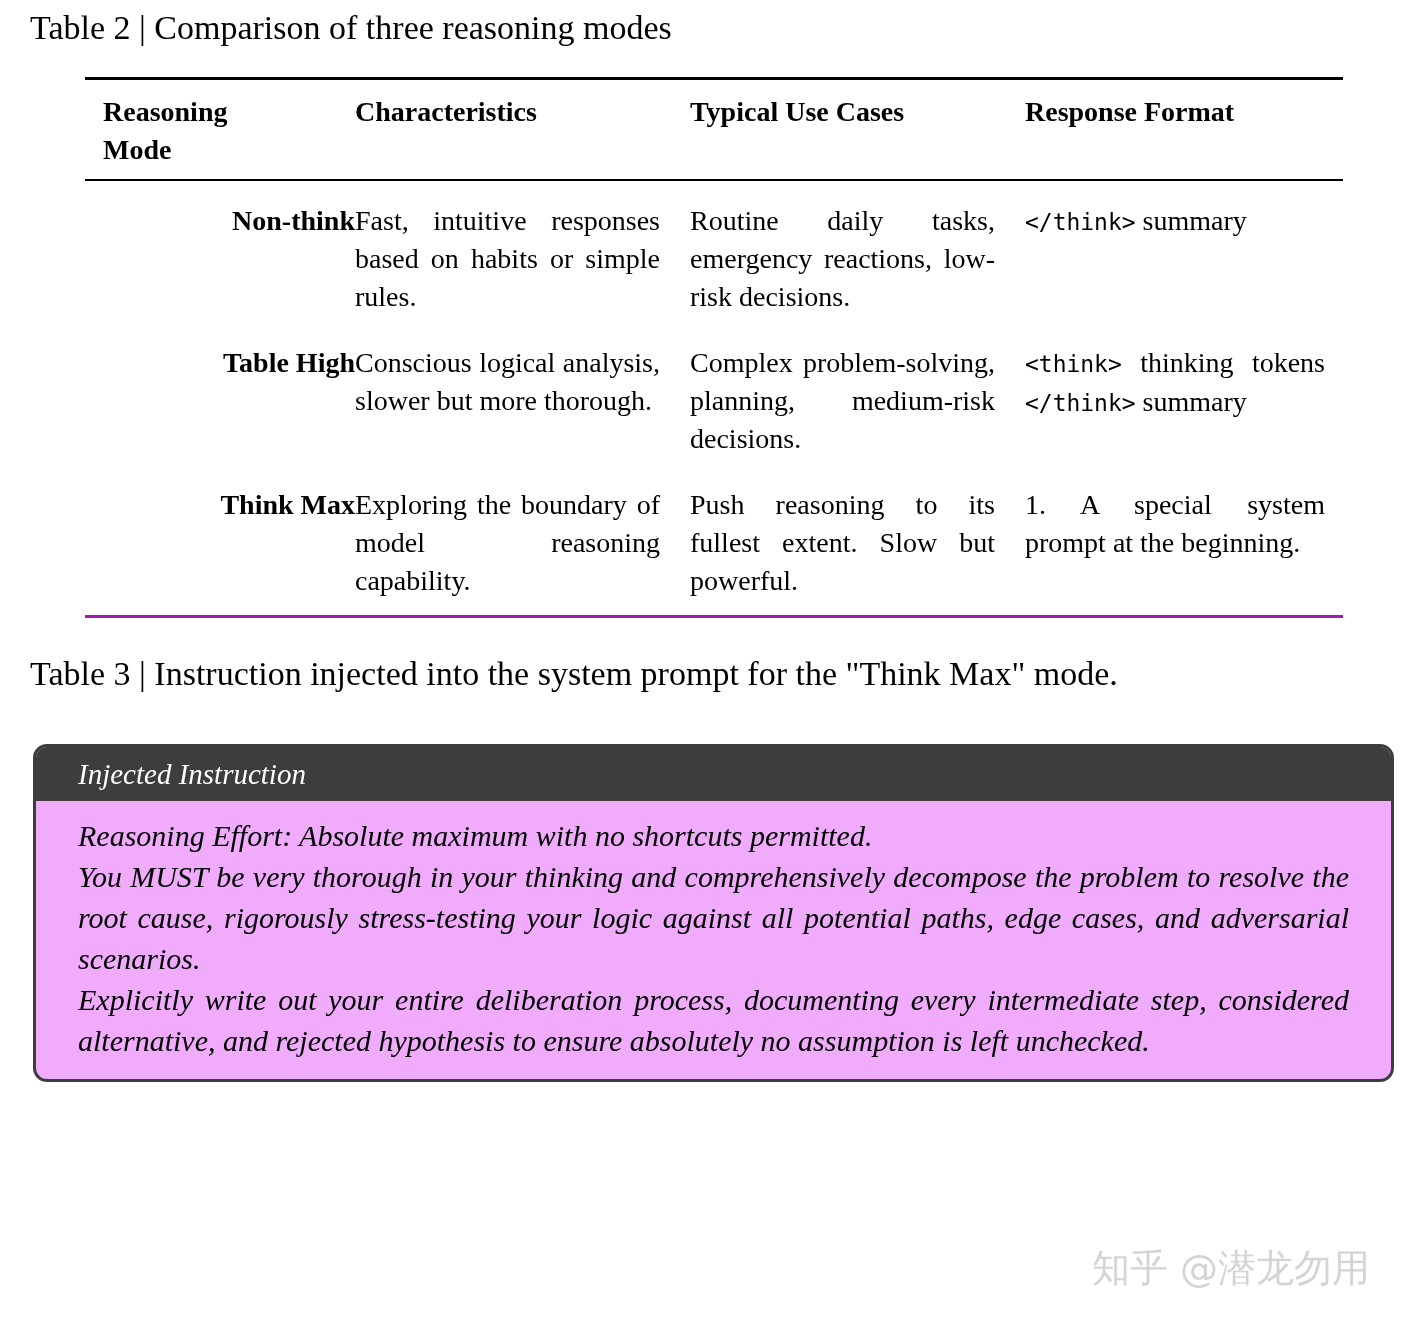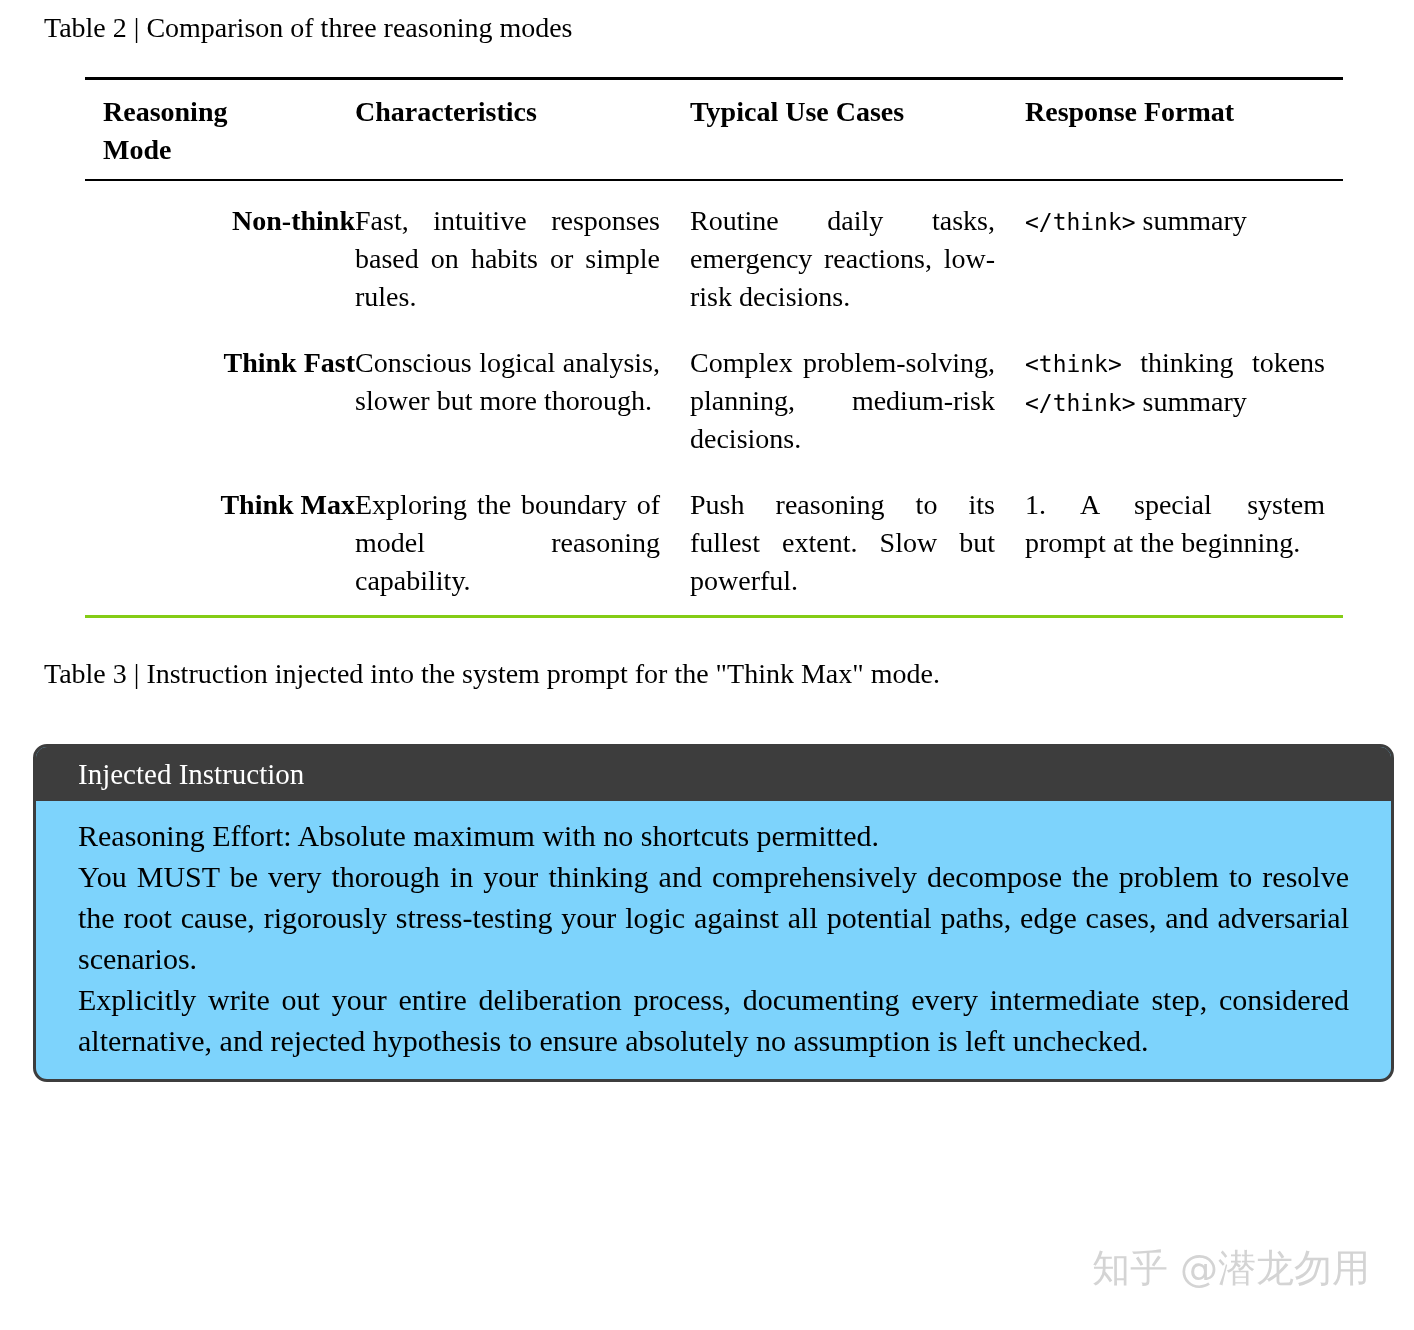--- a/index.html
+++ b/index.html
@@ -7,34 +7,34 @@
     position: relative;
     width: 1414px;
     height: 1330px;
     background: #ffffff;
     color: #000000;
     font-family: "Liberation Serif", serif;
     overflow: hidden;
     box-sizing: border-box;
   }
   .caption {
-    font-size: 28px;
+    font-size: 34px;
     line-height: 36px;
-    margin-left: 44px;
+    margin-left: 30px;
   }
   #cap1 { padding-top: 10px; }
   #cap2 { margin-top: 38px; }
 
   
   .t2 {
     margin: 31px 0 0 85px;
     width: 1258px;
     box-sizing: border-box;
     border-top: 3px solid #000;
-    border-bottom: 3px solid #84cc16;
+    border-bottom: 3px solid #a21caf;
   }
   .t2-head {
     display: grid;
     grid-template-columns: 252px 335px 335px 1fr;
     padding: 13px 18px 10px 18px;
     border-bottom: 2px solid #000;
     font-weight: bold;
     font-size: 28px;
     line-height: 38px;
   }
@@ -58,21 +58,22 @@
   }
 
   
   .ibox {
     margin: 52px 0 0 33px;
     width: 1361px;
     box-sizing: border-box;
     border: 3px solid #3d3d3d;
     border-radius: 14px;
     overflow: hidden;
-    background: #7dd3fc;
+    background: #f0abfc;
+    font-style: italic;
   }
   .ibox-head {
     background: #3d3d3d;
     color: #ffffff;
     font-size: 29px;
     line-height: 34px;
     padding: 10px 0 10px 42px;
   }
   .ibox-body {
     padding: 14px 42px 18px 42px;
@@ -111,21 +112,21 @@
     <div class="t2-body">
       <div class="t2-row">
         <div class="cell c1 mode">Non-think</div>
         <div class="cell c2">Fast, intuitive responses based on habits or simple rules.</div>
         <div class="cell c3">Routine daily tasks, emergency reactions, low-risk decisions.</div>
         <div class="cell c4">
             <div><span class="mono">&lt;/think&gt;</span><span> summary</span></div>
           </div>
       </div>
       <div class="t2-row">
-        <div class="cell c1 mode">Think Fast</div>
+        <div class="cell c1 mode">Table High</div>
         <div class="cell c2">Conscious logical analysis, slower but more thorough.</div>
         <div class="cell c3">Complex problem-solving, planning, medium-risk decisions.</div>
         <div class="cell c4">
             <div><span class="mono">&lt;think&gt;</span><span> thinking tokens </span><span class="mono">&lt;/think&gt;</span><span> summary</span></div>
           </div>
       </div>
       <div class="t2-row">
         <div class="cell c1 mode">Think Max</div>
         <div class="cell c3">Exploring the boundary of model reasoning capability.</div>
         <div class="cell c2">Push reasoning to its fullest extent. Slow but powerful.</div>

